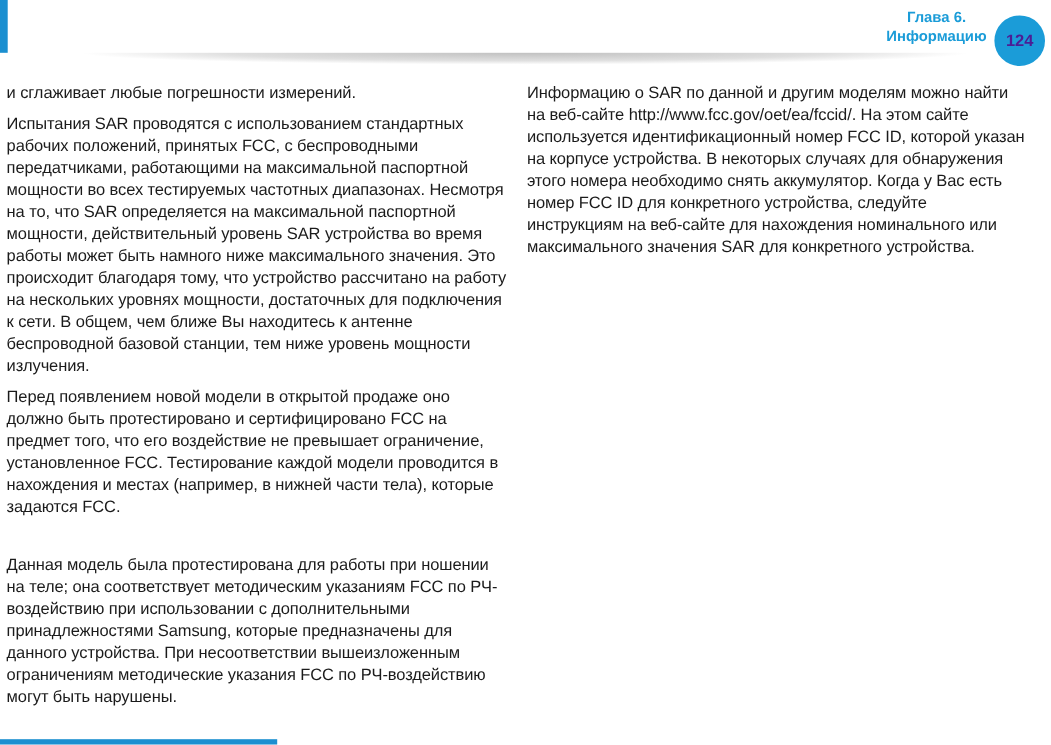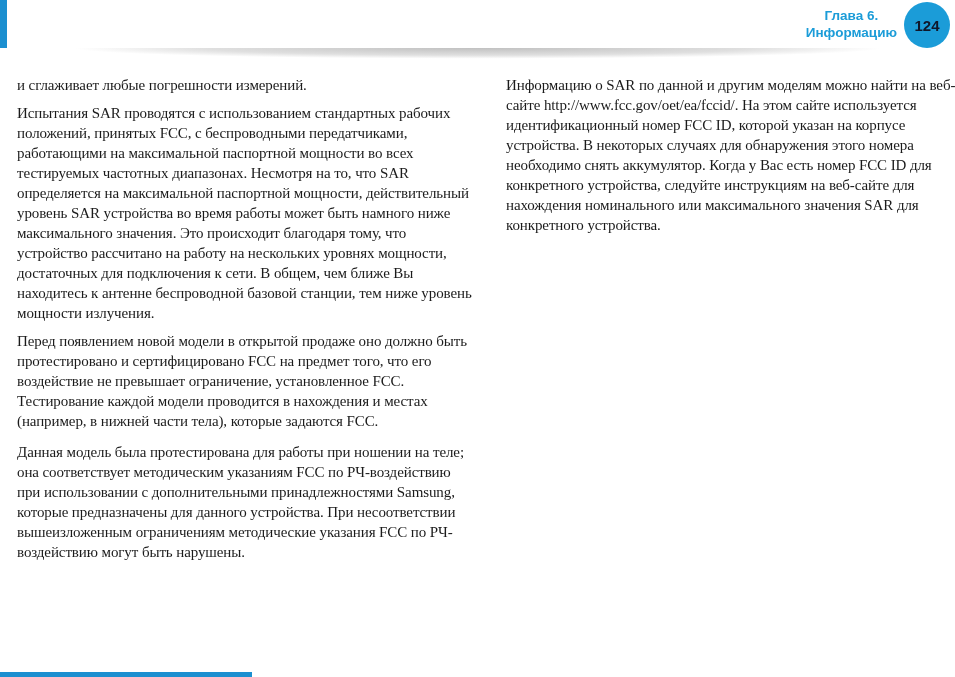--- a/index.html
+++ b/index.html
@@ -40,60 +40,59 @@
     position: absolute;
     right: 58px; top: 7px;
     text-align: center;
     color: #1b9cd8;
     font-weight: bold;
     font-size: 13.5px;
     line-height: 17px;
   }
   .page-badge {
     position: absolute;
-    right: 5px; top: 2px;
+    right: 5px; top: 14px;
     width: 46px; height: 46px;
     border-radius: 50%;
     background: #1b9cd8;
-    color: #0f172a;
+    color: #4c1d95;
     font-weight: bold;
     font-size: 15px;
     display: flex;
     align-items: center;
     justify-content: center;
   }
   .header-shadow {
     position: relative;
     margin: 0 4px;
     height: 13px;
     background: radial-gradient(ellipse 52% 100% at 50% 0%,
                 rgba(130,130,130,0.50) 0%,
                 rgba(150,150,150,0.30) 55%,
                 rgba(255,255,255,0) 82%);
   }
   
   .content {
     display: flex;
-    gap: 34px;
-    padding: 14px 20px 0 17px;
-    font-family: Liberation Serif, serif;
+    gap: 18px;
+    padding: 14px 20px 0 6px;
   }
   .column {
     width: 455px;
     flex: 0 0 auto;
   }
   .para {
     font-size: 15px;
     line-height: 20px;
     letter-spacing: -0.1px;
     color: #1b1b1b;
     margin-bottom: 8px;
   }
   .para.extra-gap {
-    margin-top: 11px;
+    margin-top: 33px;
   }
   
   .footer-accent-bar {
     position: absolute;
     left: 0; bottom: 0;
     width: 252px; height: 5px;
     background: #1b8fd0;
   }
 </style>
 </head>

